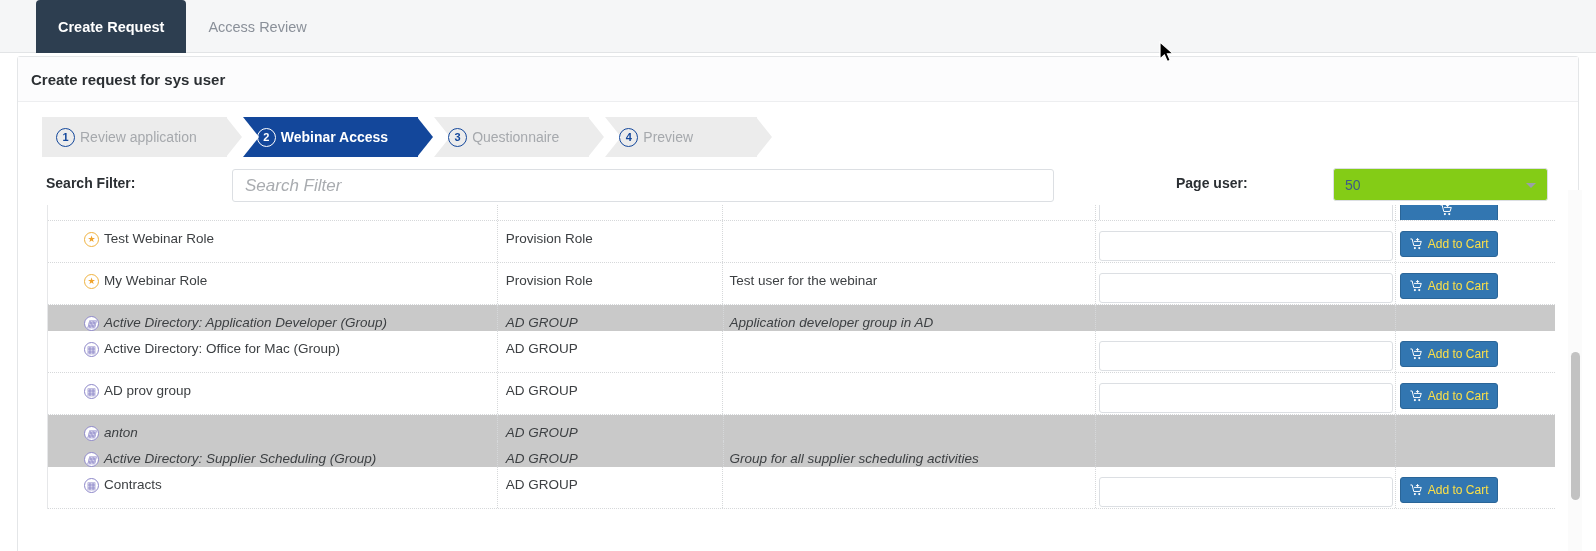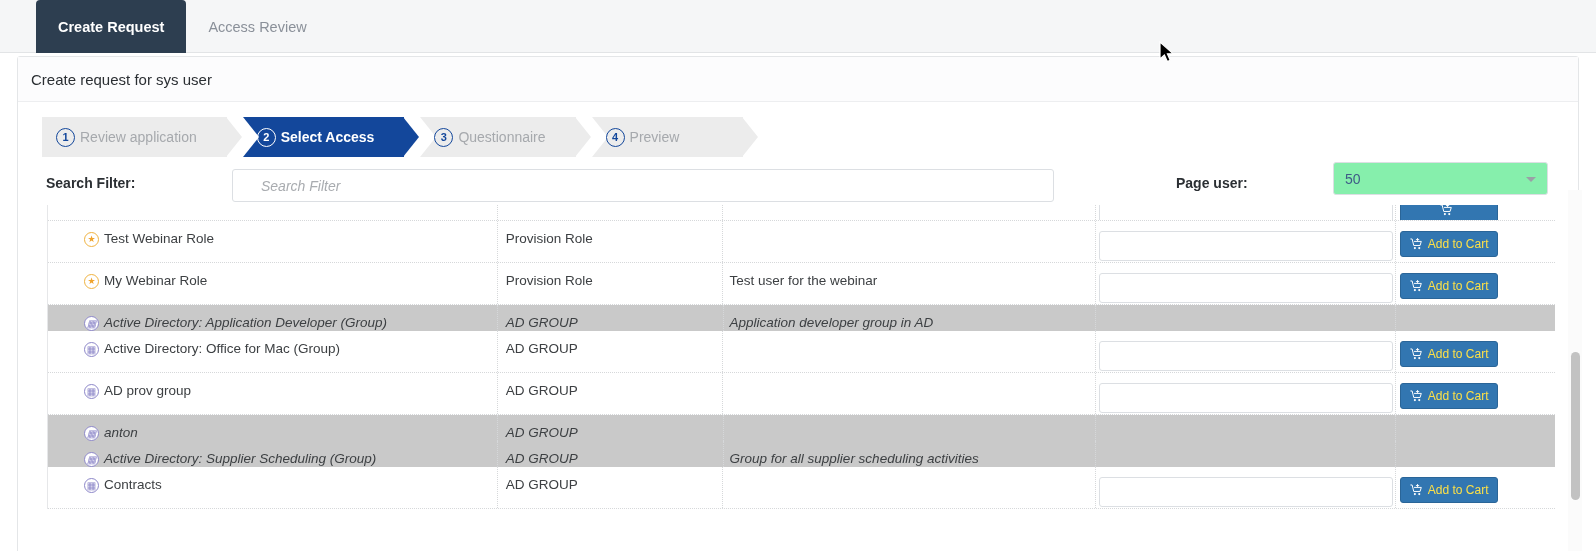--- a/index.html
+++ b/index.html
@@ -37,21 +37,21 @@
     background: #ffffff;
     border: 1px solid #e4e6e8;
     border-radius: 3px;
   }
   .card-header {
     height: 45px; display: flex; align-items: center;
     padding-left: 13px;
     border-bottom: 1px solid #edeef0;
     background: #fcfcfd;
   }
-  .card-title { font-size: 15px; font-weight: 400; color: #2b2f33; }
+  .card-title { font-size: 15px; font-weight: 700; color: #2b2f33; }
 
   
   .stepper {
     position: absolute; left: 24px; top: 60px;
     height: 40px; display: flex; align-items: stretch;
   }
   .step {
     position: relative;
     display: flex; align-items: center;
     height: 40px;
@@ -95,34 +95,34 @@
   
   .filter-row { position: absolute; left: 0; top: 105px; width: 100%; height: 50px; }
   .filter-label {
     position: absolute; left: 28px; top: 13px;
     font-size: 14px; font-weight: 700; color: #2b2f33;
   }
   .search-input {
     position: absolute; left: 214px; top: 7px;
     width: 822px; height: 33px;
     border: 1px solid #dcdfe3; border-radius: 3px;
-    background: #ffffff; padding: 0 28px;
-    font-size: 14px; font-family: "Liberation Sans", sans-serif;
+    background: #ffffff; padding: 0 12px;
+    font-size: 17px; font-family: "Liberation Sans", sans-serif;
     color: #333;
   }
   .search-input::placeholder { color: #a9acb0; font-style: italic; }
   .pagesize-label {
     position: absolute; left: 1158px; top: 13px;
     font-size: 14px; font-weight: 700; color: #2b2f33;
   }
   .pagesize-select {
-    position: absolute; left: 1315px; top: 0;
+    position: absolute; left: 1315px; top: 6px;
     width: 215px; height: 33px;
     border: 1px solid #dcdfe3; border-radius: 3px;
-    background: #86efac;
+    background: #84cc16;
     display: flex; align-items: center; padding: 0 11px;
     font-size: 14px; color: #3f5b87; cursor: pointer;
   }
   .caret {
     position: absolute; right: 11px; top: 14px;
     width: 0; height: 0;
     border-left: 5px solid transparent;
     border-right: 5px solid transparent;
     border-top: 5px solid #9aa0a6;
   }
@@ -231,21 +231,21 @@
 
   <div class="stepper">
 
     <div class="step first">
       <span class="step-num">1</span>
       <span class="step-label">Review application</span>
     </div>
 
     <div class="step active">
       <span class="step-num">2</span>
-      <span class="step-label">Select Access</span>
+      <span class="step-label">Webinar Access</span>
     </div>
 
     <div class="step">
       <span class="step-num">3</span>
       <span class="step-label">Questionnaire</span>
     </div>
 
     <div class="step">
       <span class="step-num">4</span>
       <span class="step-label">Preview</span>

